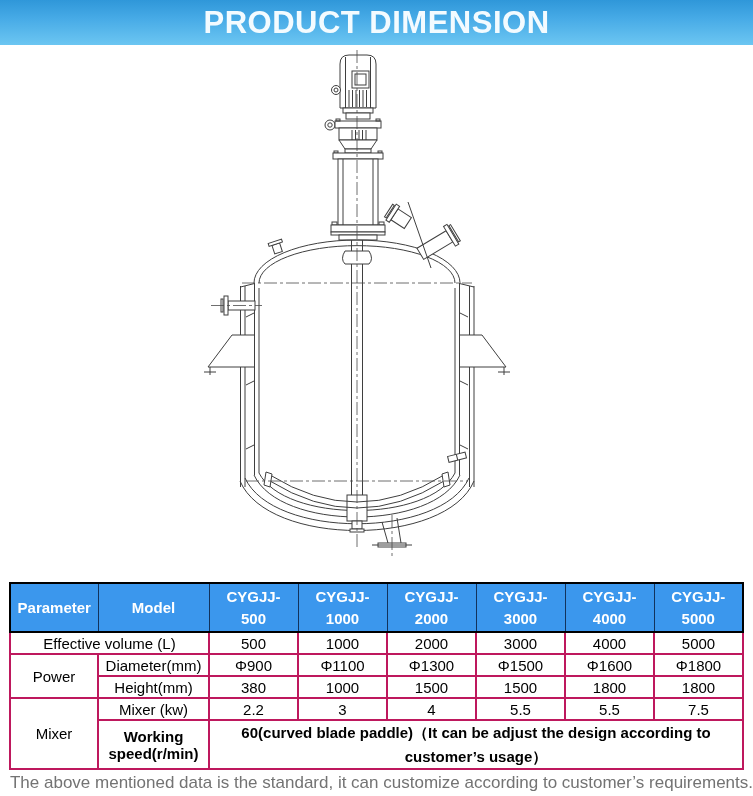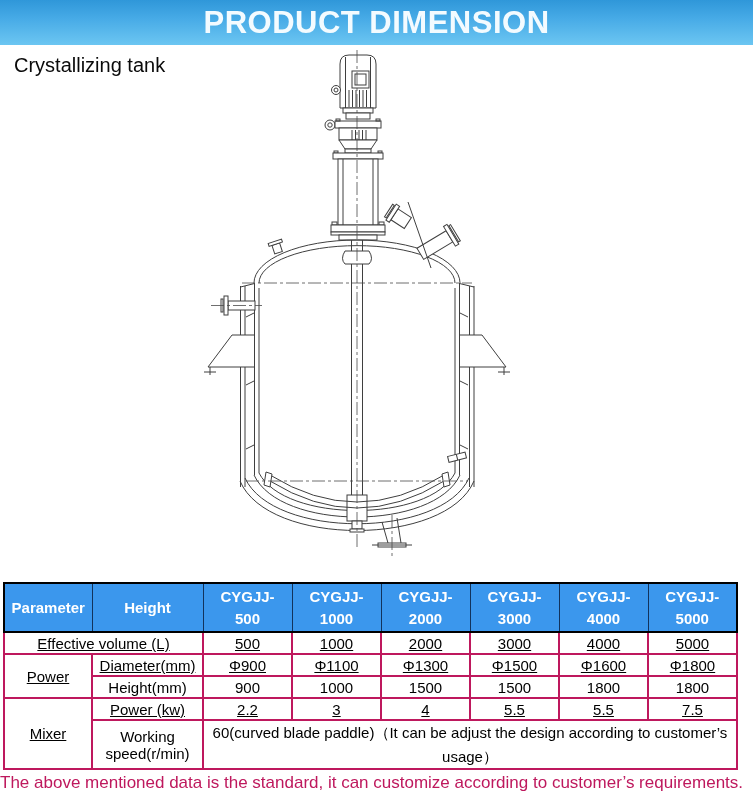--- a/index.html
+++ b/index.html
@@ -10,49 +10,48 @@
   .banner{height:45px;width:753px;background:linear-gradient(to bottom,#2f97d9 0%,#46aae6 40%,#6cc6f2 100%);
           display:flex;align-items:center;justify-content:center;}
   .banner h1{margin:0;font-size:31px;font-weight:bold;color:#f3fbff;letter-spacing:0.5px;}
 
   
   .mid{position:relative;height:537px;}
   .subtitle{position:absolute;left:14px;top:9px;font-size:20px;color:#0a0a0a;}
   .drawing{position:absolute;left:0;top:0;width:753px;height:537px;}
 
   
-  .spec-table{border-collapse:collapse;margin-left:3px;width:735px;table-layout:fixed;
+  .spec-table{border-collapse:collapse;margin-left:9px;width:735px;table-layout:fixed;
               font-size:15px;}
   .spec-table th,.spec-table td{border:2px solid #be185d;padding:0 2px;text-align:center;vertical-align:middle;}
   .spec-table{border:2px solid #000;}
   .spec-table thead th{background:#3b97ed;color:#fff;font-weight:bold;border:1px solid #12335c;
                        border-bottom:2px solid #000;height:47px;font-size:15px;line-height:1.45;}
   .spec-table tbody tr{height:22px;}
-  .spec-table tr.row-speed{height:49px;}
-  .spec-table td.group-top, .spec-table tr.group-top td{border-top:2px solid #eab308;text-decoration:underline;}
+  .spec-table tr.row-speed{height:49px;font-weight:bold;}
+  .spec-table td.group-top, .spec-table tr.group-top td{border-top:2px solid #eab308;}
   .col-param{width:88px;} .col-model{width:111px;}
   .cell-speed{line-height:1.55;border-radius:20px;}
 
-  .footnote{margin-top:3px;text-align:left;font-size:17px;color:#be185d;}
+  .footnote{margin-top:3px;text-align:right;font-size:17px;color:#737373;}
 
   svg .ln{stroke:#3f3f3f;stroke-width:1;fill:none;}
   svg .lnf{stroke:#3f3f3f;stroke-width:1;fill:#ffffff;}
   svg .cl{stroke:#4a4a4a;stroke-width:0.8;fill:none;stroke-dasharray:13 3 3 3;}
 </style>
 </head>
 <body>
 
 <div class="page">
 
   <header class="banner">
     <h1>PRODUCT DIMENSION</h1>
   </header>
 
   <div class="mid">
-    <div class="subtitle">Crystallizing tank</div>
 
     <svg class="drawing" viewBox="0 0 753 537" aria-hidden="true">
 
       <g>
         <path class="lnf" d="M340,63 V19 Q340,10 349,10 H367 Q376,10 376,19 V63 Z"></path>
         <line class="ln" x1="345.5" y1="12" x2="345.5" y2="63"></line>
         <line class="ln" x1="370.5" y1="12" x2="370.5" y2="63"></line>
         <rect class="lnf" x="352" y="26" width="17" height="17"></rect>
         <rect class="ln" x="355" y="29" width="11" height="11"></rect>
         <g>
@@ -206,21 +205,21 @@
       <col>
         <col>
         <col>
         <col>
         <col>
         <col>
     </colgroup>
     <thead>
       <tr>
         <th>Parameter</th>
-        <th>Height</th>
+        <th>Model</th>
         <th>
           <div>CYGJJ-</div>
           <div>500</div>
         </th>
         <th>
           <div>CYGJJ-</div>
           <div>1000</div>
         </th>
         <th>
           <div>CYGJJ-</div>
@@ -255,30 +254,30 @@
         <td>Diameter(mm)</td>
         <td>Φ900</td>
         <td>Φ1100</td>
         <td>Φ1300</td>
         <td>Φ1500</td>
         <td>Φ1600</td>
         <td>Φ1800</td>
       </tr>
       <tr>
         <td>Height(mm)</td>
-        <td>900</td>
+        <td>380</td>
         <td>1000</td>
         <td>1500</td>
         <td>1500</td>
         <td>1800</td>
         <td>1800</td>
       </tr>
       <tr class="group-top">
         <td rowspan="2">Mixer</td>
-        <td>Power (kw)</td>
+        <td>Mixer (kw)</td>
         <td>2.2</td>
         <td>3</td>
         <td>4</td>
         <td>5.5</td>
         <td>5.5</td>
         <td>7.5</td>
       </tr>
       <tr class="row-speed">
         <td>Working speed(r/min)</td>
         <td colspan="6" class="cell-speed">60(curved blade paddle)（It can be adjust the design according to customer’s usage）</td>

